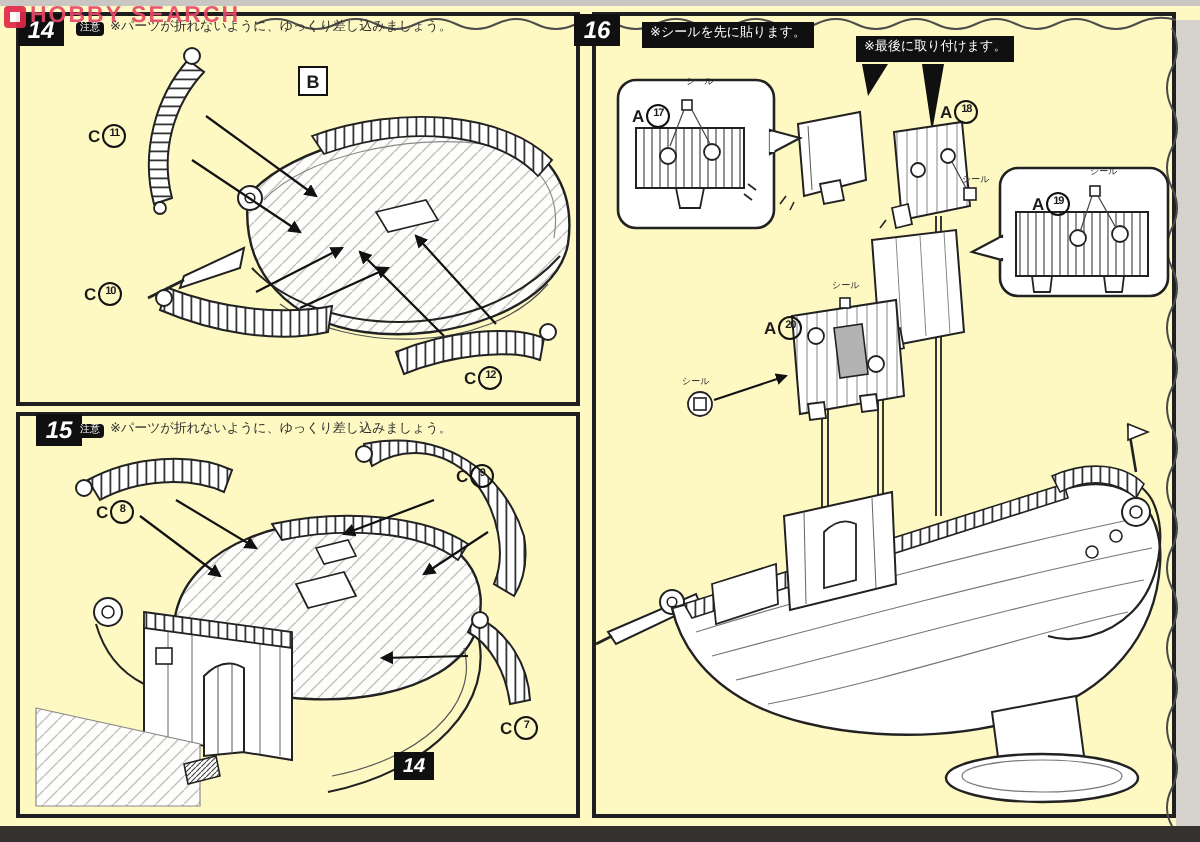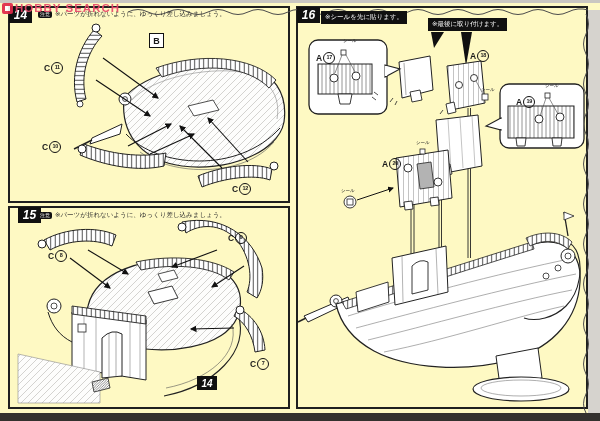--- a/index.html
+++ b/index.html
@@ -59,21 +59,21 @@
   <div class="stepbox" style="left:9px;top:7px;">14</div>
   <div class="cautionrow" style="left:38px;top:11px;">
     <span class="cbadge">注意</span>
     <span class="ctext">※パーツが折れないように、ゆっくり差し込みましょう。</span>
   </div>
   <div class="stepbox" style="left:18px;top:207px;">15</div>
   <div class="cautionrow" style="left:38px;top:212px;">
     <span class="cbadge">注意</span>
     <span class="ctext">※パーツが折れないように、ゆっくり差し込みましょう。</span>
   </div>
-  <div class="stepbox" style="left:297px;top:7px;">16</div>
+  <div class="stepbox" style="left:287px;top:7px;">16</div>
   <div class="note" style="left:321px;top:11px;">※シールを先に貼ります。</div>
   <div class="note" style="left:428px;top:18px;">※最後に取り付けます。</div>
 
   <svg width="282" height="196" viewBox="0 0 282 196" style="left:8px;top:6px;">
     <defs>
       <pattern id="r14" patternUnits="userSpaceOnUse" width="4.5" height="14">
         <rect width="4.5" height="14" fill="#fff"></rect>
           <line x1="2.2" y1="0" x2="2.2" y2="14" stroke="#333" stroke-width="0.9"></line>
       </pattern>
       <pattern id="rh14" patternUnits="userSpaceOnUse" width="14" height="4.5">

